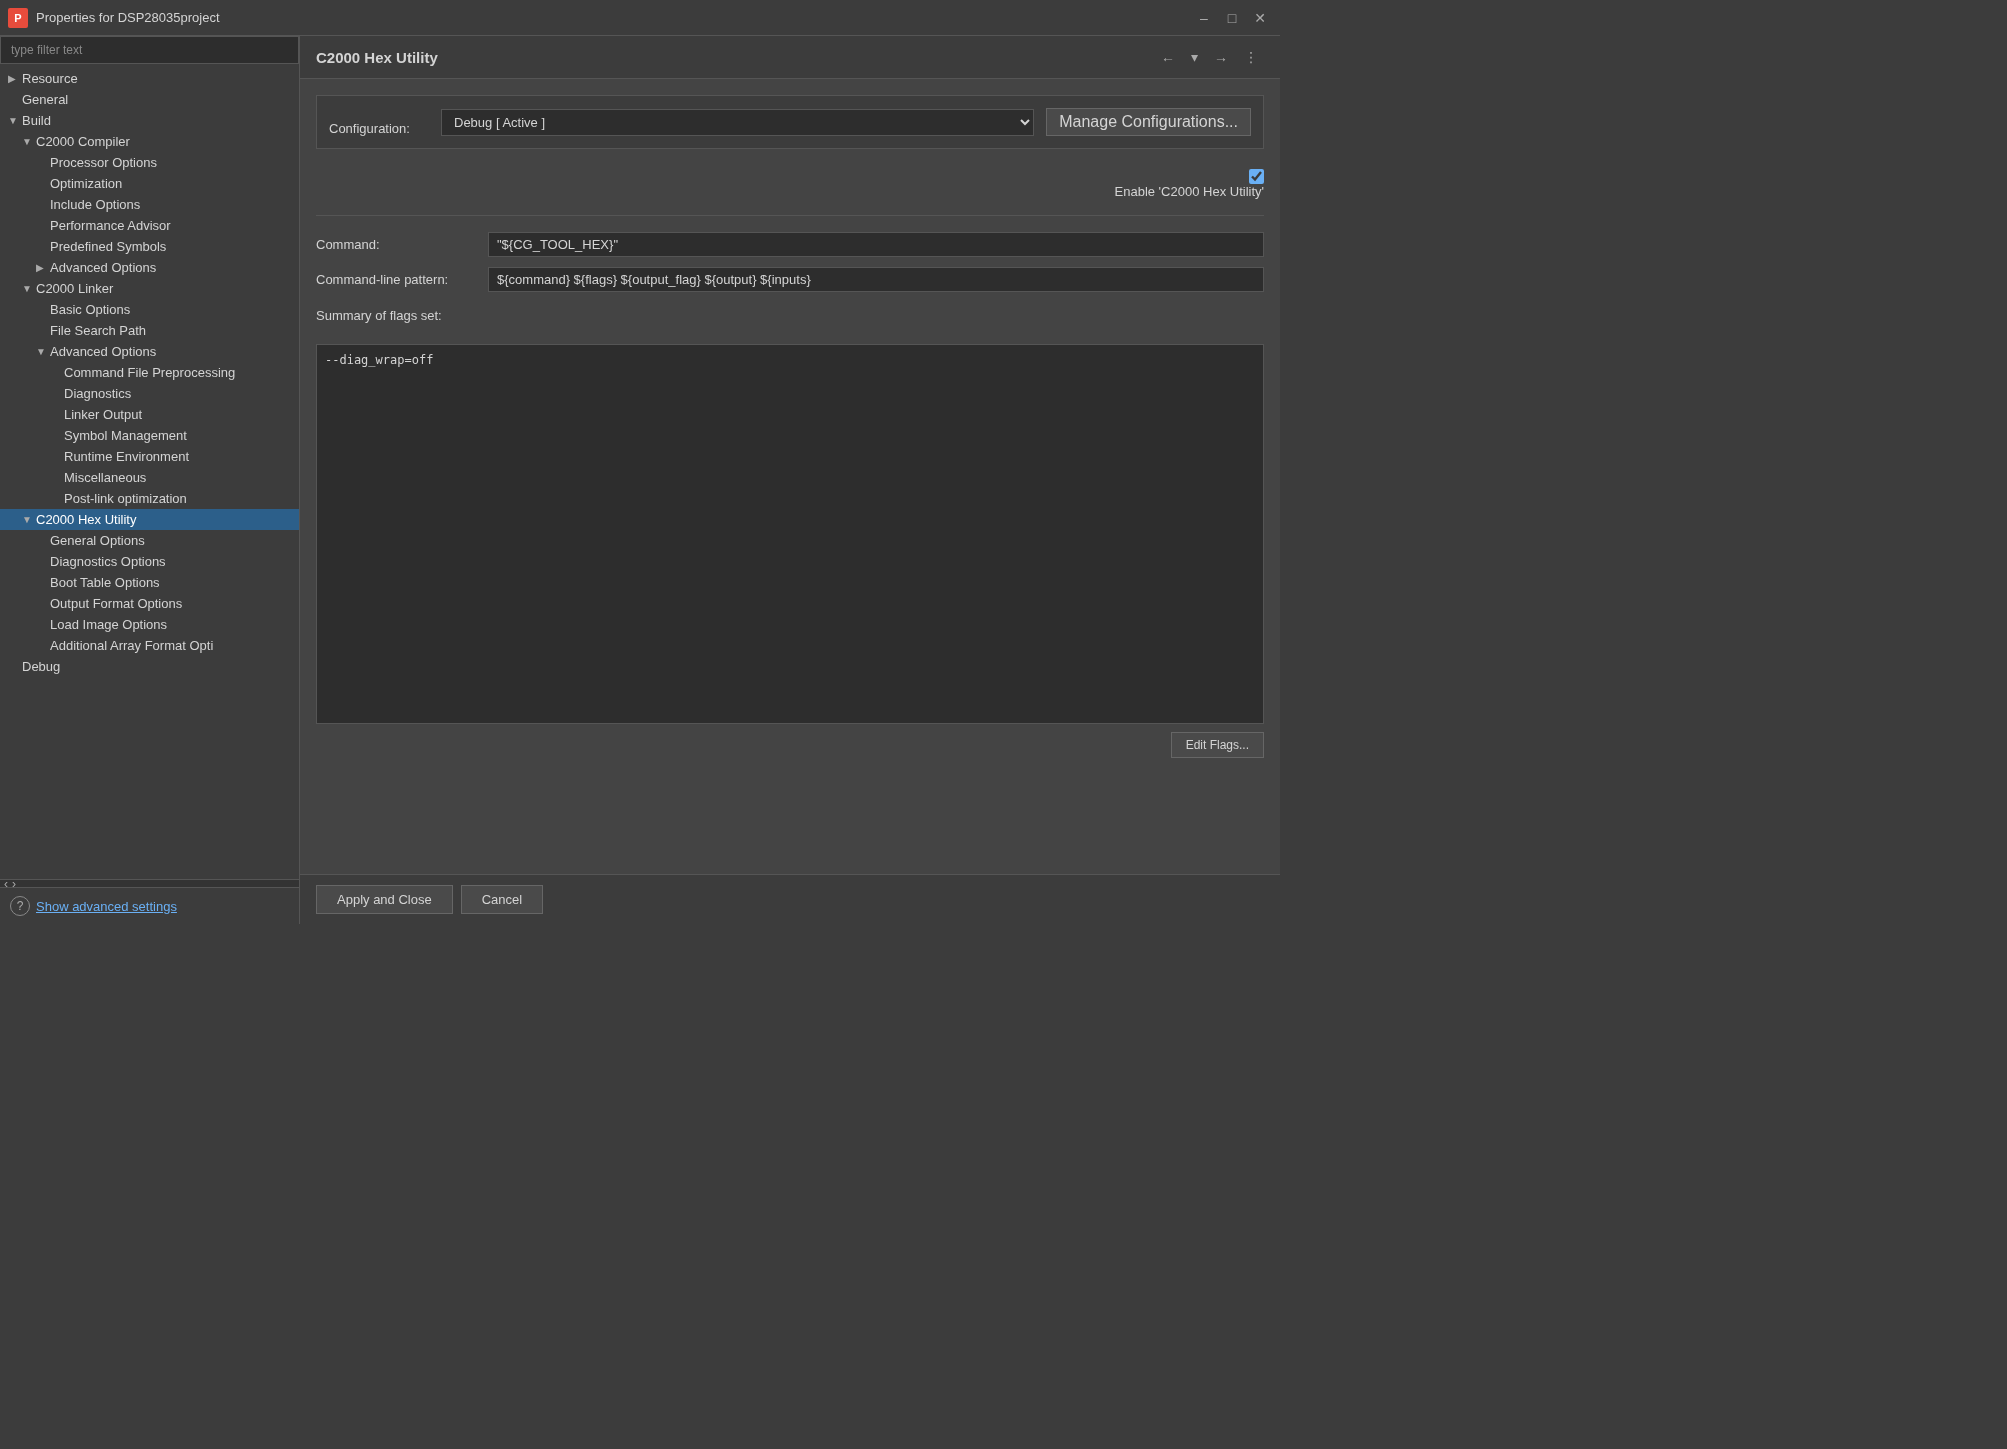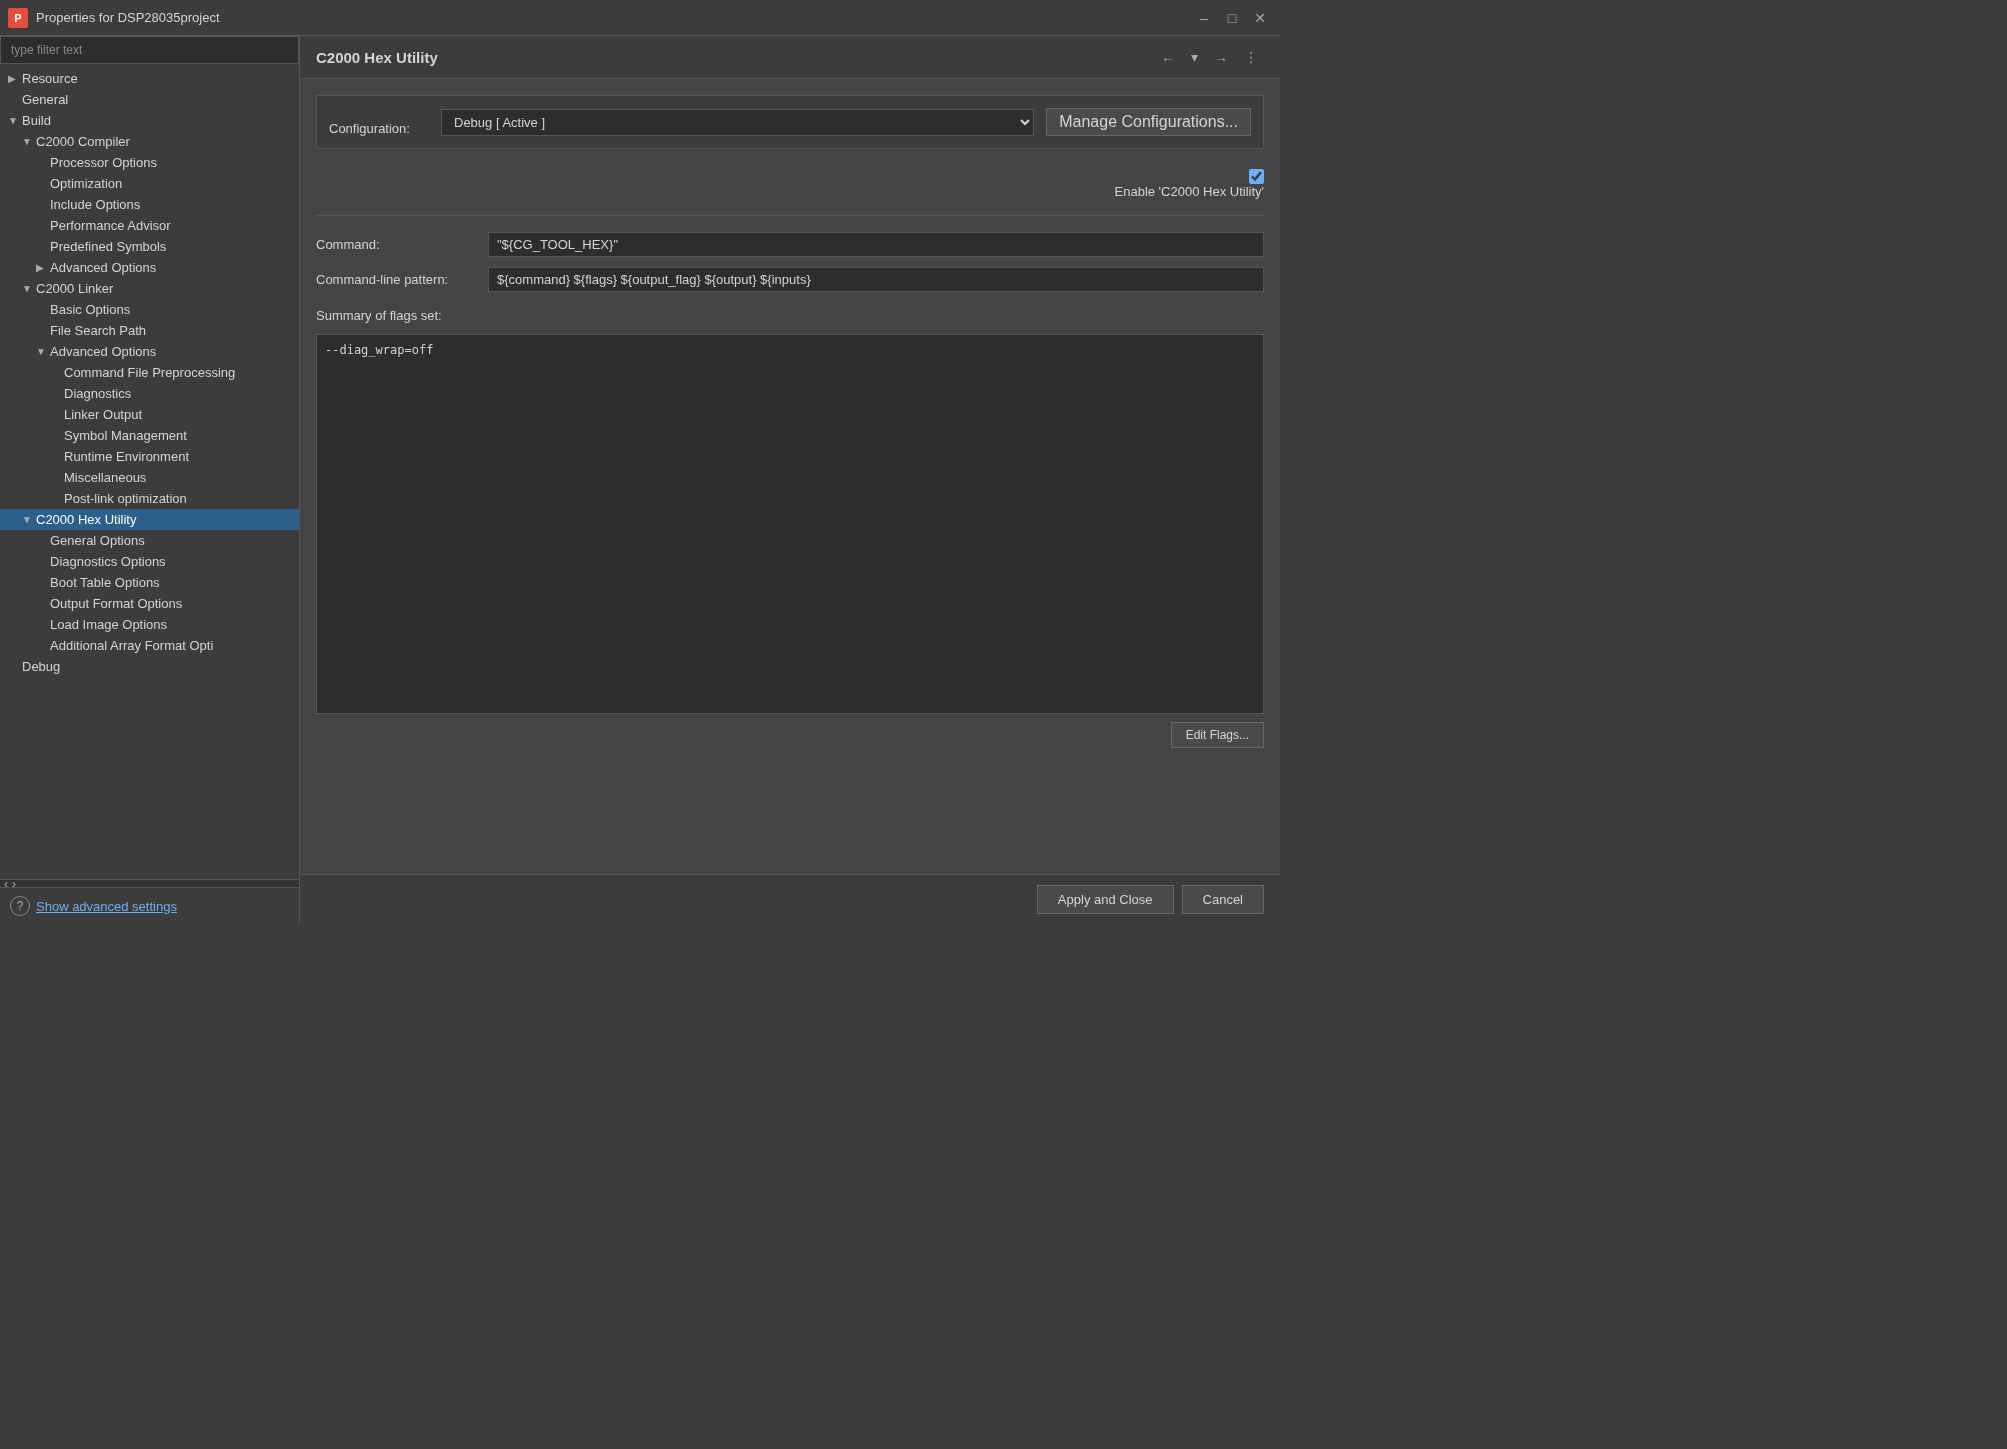--- a/index.html
+++ b/index.html
@@ -270,21 +270,21 @@
       outline: none;
     }
 
     
     .summary-section {
       margin-top: 16px;
     }
     .summary-label {
       color: #d4d4d4;
       font-size: 13px;
-      margin-bottom: 11px;
+      margin-bottom: 21px;
     }
     .summary-box {
       background: #2d2d2d;
       border: 1px solid #555;
       padding: 8px;
       min-height: 380px;
       font-family: monospace;
       font-size: 12px;
       color: #d4d4d4;
       position: relative;
@@ -317,21 +317,21 @@
       text-decoration: underline;
       cursor: pointer;
     }
 
     
     .bottom-bar {
       border-top: 1px solid #555;
       background: #3c3c3c;
       padding: 10px 16px;
       display: flex;
-      justify-content: flex-end;
+      justify-content: flex-start;
       gap: 8px;
     }
     .btn-primary {
       background: #4a4a4a;
       border: 1px solid #666;
       color: #d4d4d4;
       padding: 6px 20px;
       font-size: 13px;
       cursor: pointer;
     }

